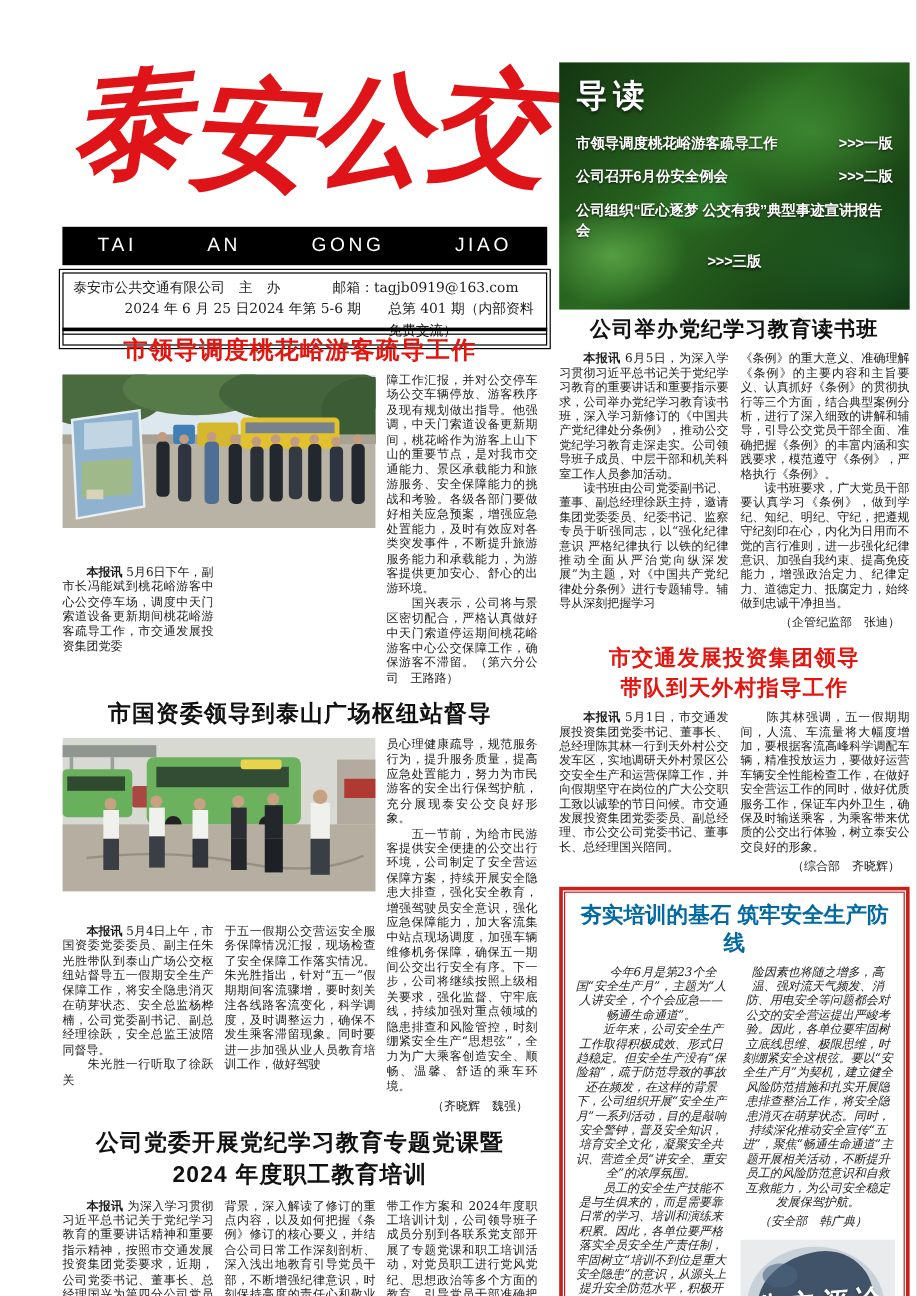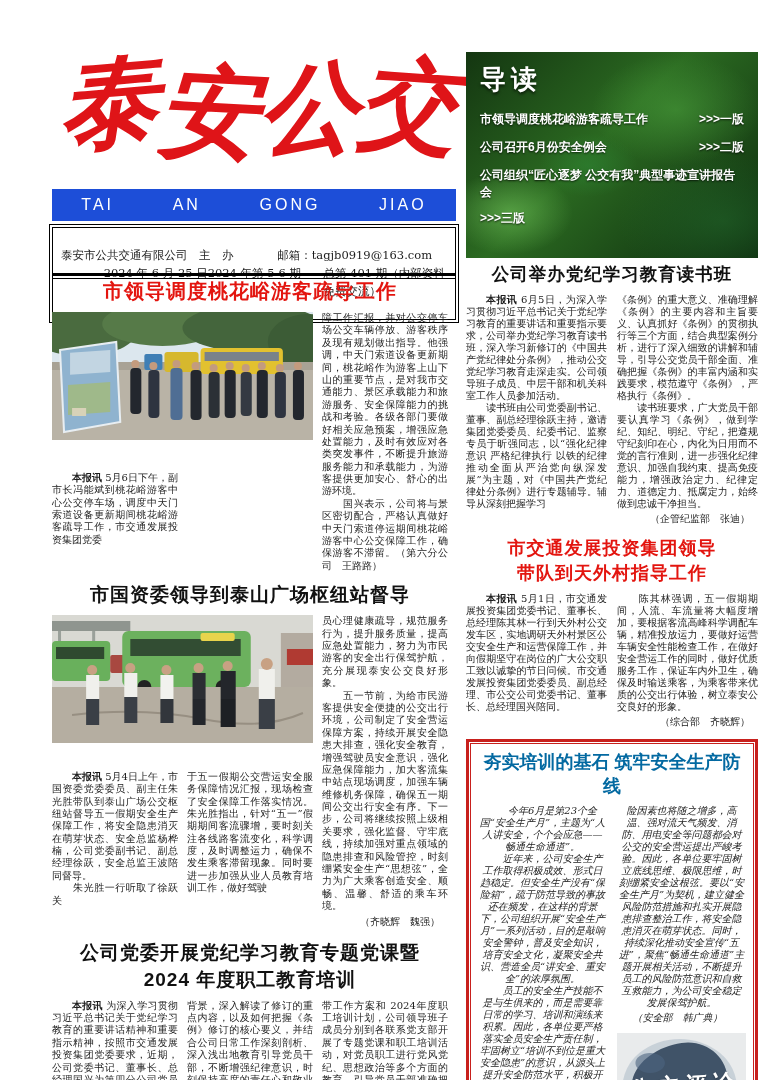--- a/index.html
+++ b/index.html
@@ -9,27 +9,27 @@
   
   .logo{position:absolute;left:58px;top:30px;width:392px;height:152px;display:flex;
         justify-content:space-between;align-items:center;color:#df1418;
         font-size:100px;font-weight:bold;font-style:italic;line-height:1;}
   .logo span{display:inline-block;}
   .logo span:nth-child(1){transform:rotate(-5deg) translateY(-4px);}
   .logo span:nth-child(2){transform:rotate(3deg) translateY(6px);}
   .logo span:nth-child(3){transform:rotate(-3deg) translateY(2px);}
   .logo span:nth-child(4){transform:rotate(4deg) translateY(-2px);}
 
-  .pinyin-bar{position:absolute;left:52px;top:189px;width:404px;height:32px;background:#1d4ed8;
+  .pinyin-bar{position:absolute;left:52px;top:189px;width:404px;height:32px;background:#000000;
         display:flex;justify-content:space-around;align-items:center;color:#fff;
         font-family:"Liberation Sans",sans-serif;font-size:16px;letter-spacing:3px;}
 
   .info-box{position:absolute;left:52px;top:227px;width:404px;box-sizing:border-box;
         border:1px solid #000;outline:1px solid #000;outline-offset:2px;
-        padding:19px 8px;font-size:11.5px;line-height:1.55;}
+        padding:3px 8px;font-size:11.5px;line-height:1.55;}
   .info-row{display:flex;}
   .info-row .a{flex:0 0 56%;}
   .info-row .b{flex:1;}
   .info-row2 .c{flex:0 0 38%;text-align:right;}
   .info-row2 .d{flex:0 0 30%;}
   .info-row2 .e{flex:1;}
 
   .rule{position:absolute;left:52px;top:273px;width:404px;height:2px;
         border-top:3.5px solid #000;border-bottom:1px solid #000;}
 
@@ -39,21 +39,21 @@
         background:
           radial-gradient(90px 60px at 15% 78%, rgba(120,205,95,.55), transparent 70%),
           radial-gradient(120px 80px at 72% 28%, rgba(80,170,65,.5), transparent 70%),
           radial-gradient(70px 45px at 42% 55%, rgba(45,130,50,.65), transparent 70%),
           radial-gradient(140px 90px at 88% 82%, rgba(35,105,45,.55), transparent 75%),
           linear-gradient(135deg,#143611,#2b6a21 45%,#0d2b0e);}
   .daodu-title{font-size:26px;font-weight:bold;letter-spacing:5px;text-shadow:0 2px 3px rgba(0,0,0,.65);}
   .daodu-items{margin-top:14px;font-size:12px;font-weight:bold;}
   .daodu-item{display:flex;justify-content:space-between;margin:11px 0;text-shadow:0 1px 2px rgba(0,0,0,.75);}
   .daodu-item.wrap{display:block;}
-  .daodu-item.wrap .pg{display:block;text-align:left;margin-top:9px;}
+  .daodu-item.wrap .pg{display:block;text-align:center;margin-top:9px;}
 
   
   .col-left{position:absolute;left:52px;top:278px;width:396px;}
   .col-right{position:absolute;left:466px;top:262px;width:292px;}
 
   .headline{font-family:"Liberation Sans",sans-serif;font-weight:bold;text-align:center;
         margin:0 0 7px;letter-spacing:1px;color:#111;}
   .h-a1{font-size:20px;color:#e3150f;}
   .h-a2{font-size:19px;}
   .h-a3{font-size:19px;line-height:1.45;margin-bottom:6px;}

